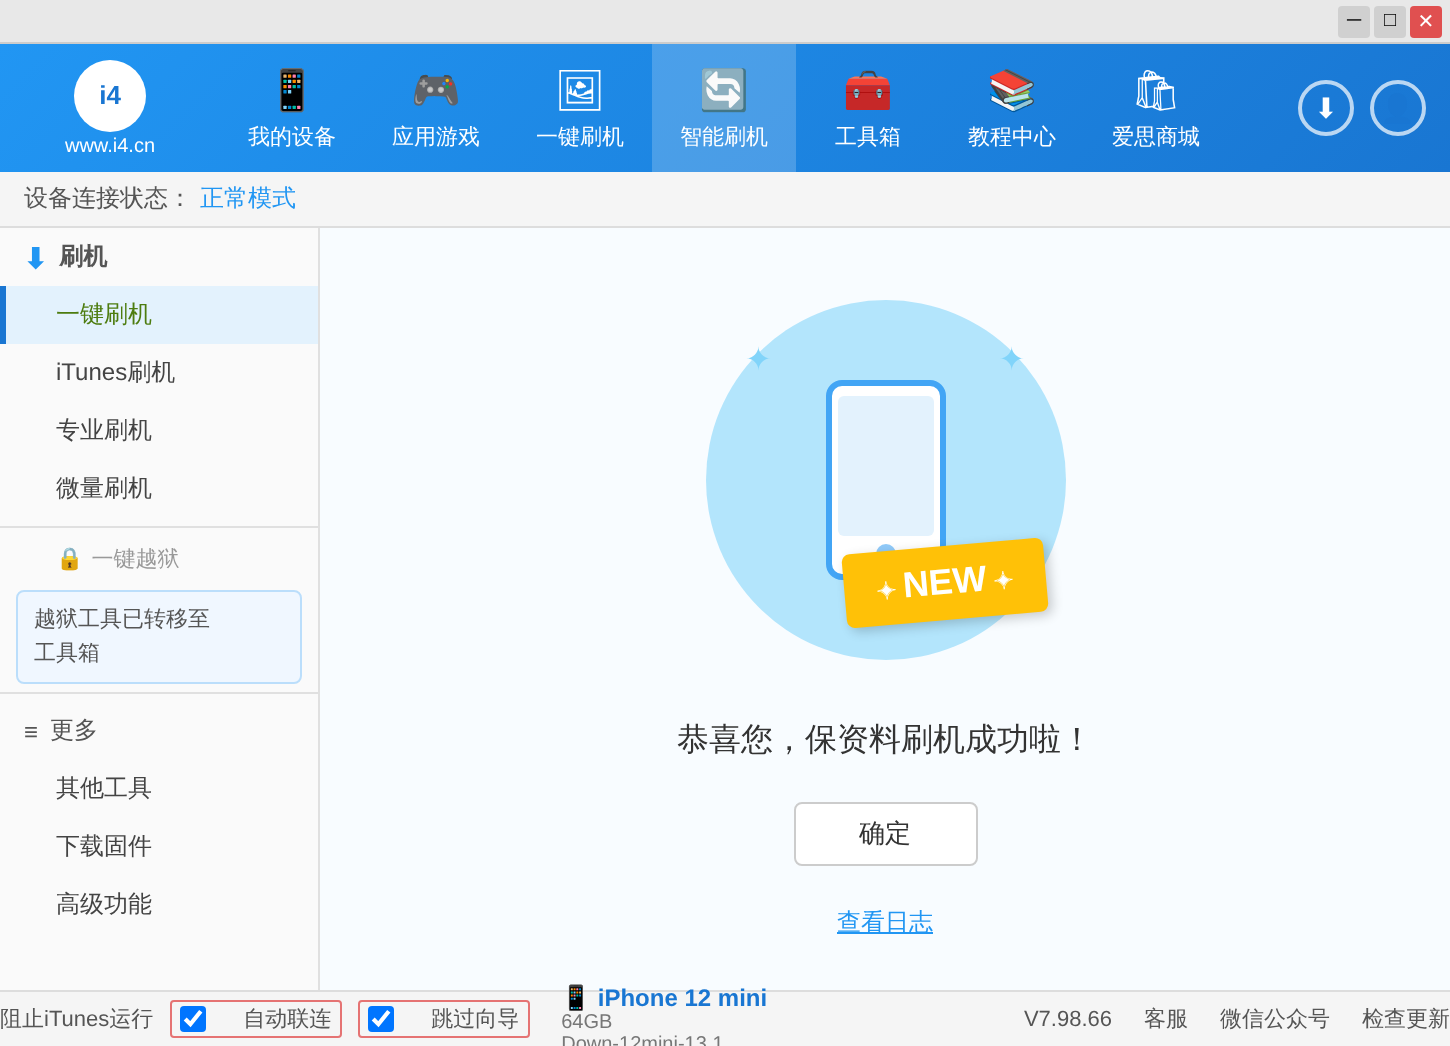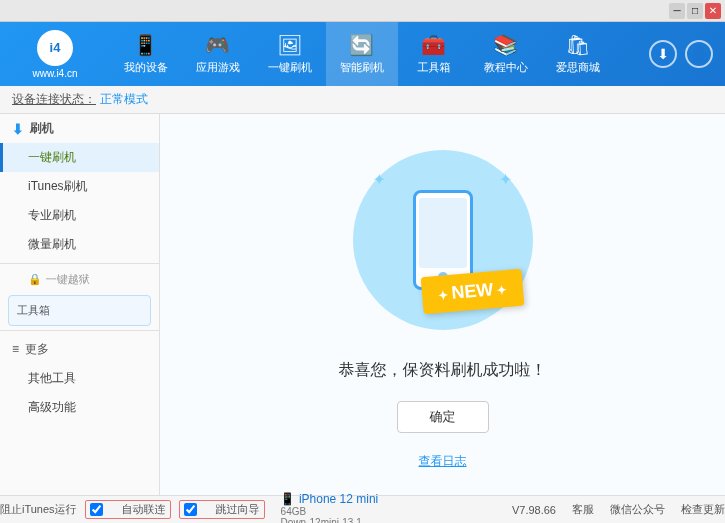--- a/index.html
+++ b/index.html
@@ -95,21 +95,21 @@
     .status-bar {
       height: 28px;
       background: #f5f5f5;
       border-bottom: 1px solid #ddd;
       display: flex;
       align-items: center;
       padding: 0 12px;
       font-size: 12px;
       color: #555;
     }
-    .status-label { color: #555; text-decoration: underline; }
+    .status-label { color: #555; }
     .status-value { color: #2196F3; font-weight: normal; margin-left: 4px; }
 
     
     .main-layout {
       display: flex;
       height: calc(523px - 22px - 64px - 28px - 28px);
     }
 
     
     .sidebar {
@@ -305,21 +305,21 @@
     }
     .checkbox-item input { margin: 0; }
 
     .device-info {
       display: flex;
       flex-direction: column;
       margin-left: 8px;
     }
     .device-name {
       color: #1976D2;
-      font-weight: normal;
+      font-weight: bold;
       font-size: 12px;
     }
     .device-detail {
       color: #777;
       font-size: 10px;
     }
 
     .bottom-right {
       display: flex;
       align-items: center;
@@ -412,29 +412,33 @@
     </div>
     <div class="sidebar-item">
       <span>微量刷机</span>
     </div>
     <div class="sidebar-separator"></div>
     <div class="sidebar-locked">
       <span>🔒</span>
       <span>一键越狱</span>
     </div>
     <div class="sidebar-info-box">
+      <div>越狱工具已转移至</div>
       <div>工具箱</div>
     </div>
     <div class="sidebar-separator"></div>
     <div class="sidebar-more-header">
       <span class="icon">≡</span>
       <span>更多</span>
     </div>
     <div class="sidebar-item">
       <span>其他工具</span>
+    </div>
+    <div class="sidebar-item">
+      <span>下载固件</span>
     </div>
     <div class="sidebar-item">
       <span>高级功能</span>
     </div>
   </div>
 
   <div class="main-content">
     <div class="phone-illustration">
       <div class="phone-circle-bg">
         <span class="sparkle-tl">✦</span>

